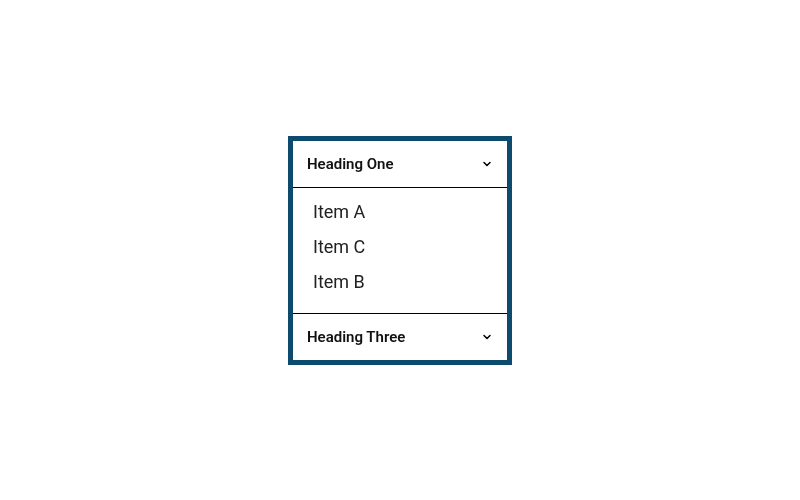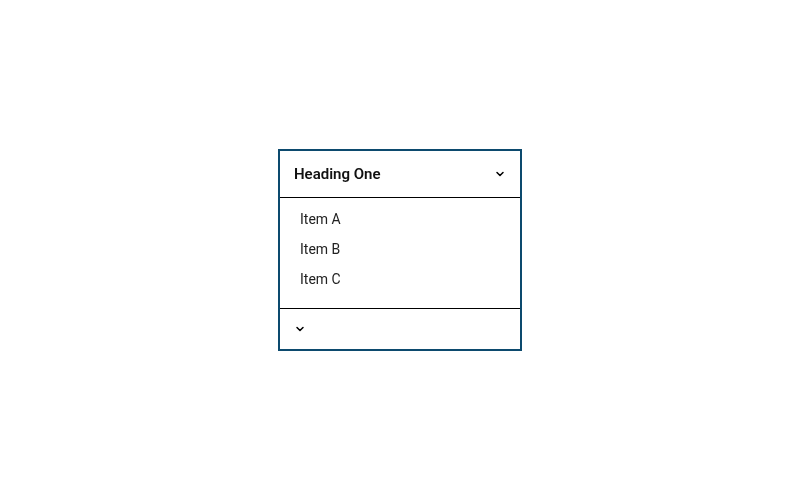--- a/index.html
+++ b/index.html
@@ -10,22 +10,22 @@
     body {
       font-family: -apple-system, BlinkMacSystemFont, "Segoe UI", Roboto, Helvetica, Arial, sans-serif;
       background: #ffffff;
       width: 800px;
       height: 500px;
       display: flex;
       align-items: center;
       justify-content: center;
     }
     .accordion {
-      width: 244px;
-      border: 2px solid #0c4a6e;
+      width: 224px;
+      border: 5px solid #0c4a6e;
     }
     .accordion-section {
       border-bottom: 1px solid #000;
     }
     .accordion-section:last-child {
       border-bottom: none;
     }
     .accordion-header {
       display: flex;
       align-items: center;
@@ -47,21 +47,21 @@
       justify-content: center;
     }
     .chevron svg {
       width: 12px;
       height: 12px;
     }
     .accordion-body {
       padding: 6px 14px 14px 20px;
     }
     .accordion-item {
-      font-size: 14px;
+      font-size: 18px;
       color: #222;
       padding: 7px 0;
       font-weight: 400;
     }
   </style>
 </head>
 <body>
 
 <div class="accordion">
 
@@ -72,27 +72,28 @@
         <svg viewBox="0 0 24 24" fill="none" stroke="#000" stroke-width="3" stroke-linecap="round" stroke-linejoin="round">
             <polyline points="6 9 12 15 18 9"></polyline>
           </svg>
       </span>
     </div>
   </div>
 
   <div class="accordion-section">
     <div class="accordion-body">
       <div class="accordion-item">Item A</div>
+      <div class="accordion-item">Item C</div>
       <div class="accordion-item">Item B</div>
-      <div class="accordion-item">Item C</div>
     </div>
   </div>
 
   <div class="accordion-section">
     <div class="accordion-header">
+      <span class="accordion-title">Heading Three</span>
       <span class="chevron">
         <svg viewBox="0 0 24 24" fill="none" stroke="#000" stroke-width="3" stroke-linecap="round" stroke-linejoin="round">
             <polyline points="6 9 12 15 18 9"></polyline>
           </svg>
       </span>
     </div>
   </div>
 
 </div>
 

